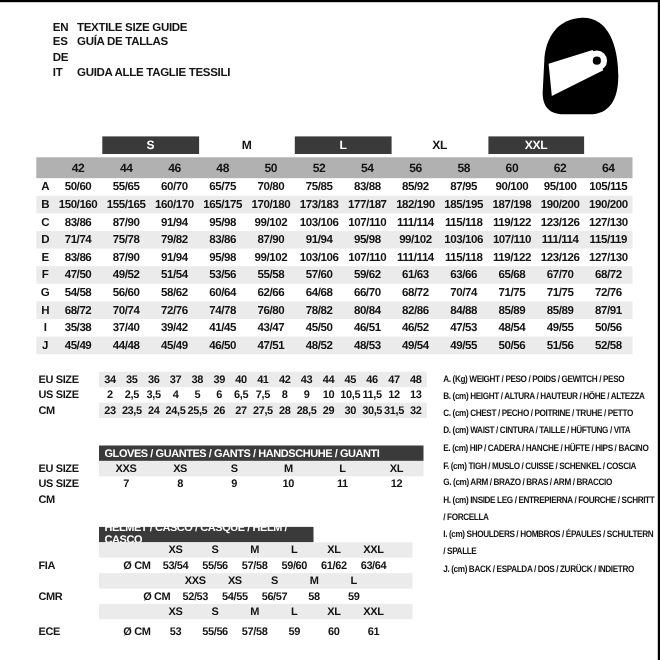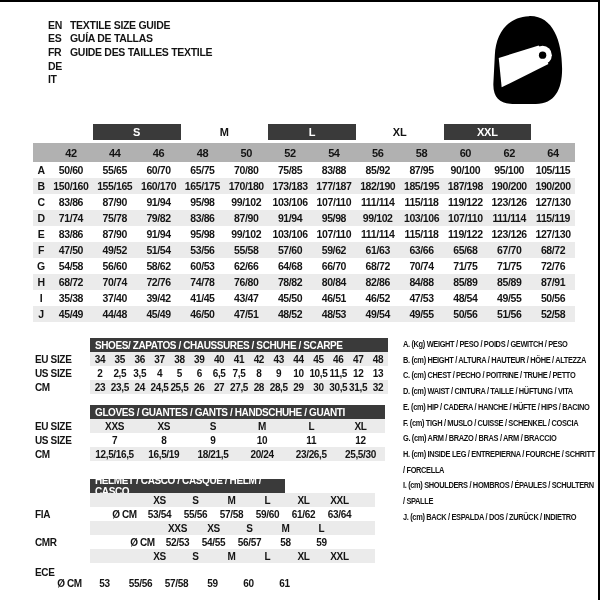--- a/index.html
+++ b/index.html
@@ -65,28 +65,25 @@
   <div class="lang-block" id="lang-block">
       <div class="lang-row">
         <span class="lang-code">EN</span>
         <span class="lang-title">TEXTILE SIZE GUIDE</span>
       </div>
       <div class="lang-row">
         <span class="lang-code">ES</span>
         <span class="lang-title">GUÍA DE TALLAS</span>
       </div>
       <div class="lang-row">
-        <span class="lang-code">FR</span>
-        <span class="lang-title">GUIDE DES TAILLES TEXTILE</span>
-      </div>
-      <div class="lang-row">
         <span class="lang-code">DE</span>
       </div>
       <div class="lang-row">
         <span class="lang-code">IT</span>
+        <span class="lang-title">GUIDA ALLE TAGLIE TESSILI</span>
       </div>
     </div>
 
   <div class="helmet-icon">
     <svg viewBox="0 0 80 94" width="78" height="92" aria-hidden="true">
       <path d="M42 2 C 19 3 8 21 7 42 L 5.5 71 C 5 86 13 92 25 92 L 49 92 C 68 92 76 78 76 56 C 76 27 66 1 42 2 Z" fill="#000"></path>
       <path d="M11 45 L 52 32 L 62 51 L 14 75 Z" fill="#fff"></path>
       <circle cx="56" cy="42" r="9.5" fill="#fff"></circle>
       <circle cx="56" cy="42" r="3.8" fill="#000"></circle>
     </svg>
@@ -205,21 +202,21 @@
         <div class="tcell">63/66</div>
         <div class="tcell">65/68</div>
         <div class="tcell">67/70</div>
         <div class="tcell">68/72</div>
       </div>
       <div class="trow">
         <div class="tlbl">G</div>
         <div class="tcell">54/58</div>
         <div class="tcell">56/60</div>
         <div class="tcell">58/62</div>
-        <div class="tcell">60/53</div>
+        <div class="tcell">60/64</div>
         <div class="tcell">62/66</div>
         <div class="tcell">64/68</div>
         <div class="tcell">66/70</div>
         <div class="tcell">68/72</div>
         <div class="tcell">70/74</div>
         <div class="tcell">71/75</div>
         <div class="tcell">71/75</div>
         <div class="tcell">72/76</div>
       </div>
       <div class="trow gray">
@@ -263,21 +260,20 @@
         <div class="tcell">48/53</div>
         <div class="tcell">49/54</div>
         <div class="tcell">49/55</div>
         <div class="tcell">50/56</div>
         <div class="tcell">51/56</div>
         <div class="tcell">52/58</div>
       </div>
     </div>
 
   <div class="sub" id="shoes-table">
-      <div class="sbar">SHOES/ ZAPATOS / CHAUSSURES / SCHUHE / SCARPE</div>
       <div class="srow">
         <div class="slabel">EU SIZE</div>
         <div class="scells shaded">
           <div class="scell">34</div>
           <div class="scell">35</div>
           <div class="scell">36</div>
           <div class="scell">37</div>
           <div class="scell">38</div>
           <div class="scell">39</div>
           <div class="scell">40</div>
@@ -351,28 +347,20 @@
           <div class="scell">7</div>
           <div class="scell">8</div>
           <div class="scell">9</div>
           <div class="scell">10</div>
           <div class="scell">11</div>
           <div class="scell">12</div>
         </div>
       </div>
       <div class="srow">
         <div class="slabel">CM</div>
-        <div class="scells shaded">
-          <div class="scell">12,5/16,5</div>
-          <div class="scell">16,5/19</div>
-          <div class="scell">18/21,5</div>
-          <div class="scell">20/24</div>
-          <div class="scell">23/26,5</div>
-          <div class="scell">25,5/30</div>
-        </div>
       </div>
     </div>
   <div class="sub" id="helmet-table">
       <div class="sbar">HELMET / CASCO / CASQUE / HELM / CASCO</div>
       <div class="srow">
         <div class="slabel"></div>
         <div class="scells shaded">
           <div class="hunit"></div>
           <div class="hcell">XS</div>
           <div class="hcell">S</div>
@@ -421,21 +409,21 @@
         <div class="scells shaded">
           <div class="hunit"></div>
           <div class="hcell">XS</div>
           <div class="hcell">S</div>
           <div class="hcell">M</div>
           <div class="hcell">L</div>
           <div class="hcell">XL</div>
           <div class="hcell">XXL</div>
         </div>
       </div>
-      <div class="srow" style="margin-top: 4px; flex-direction: column;">
+      <div class="srow" style="margin-top: 4px;">
         <div class="slabel">ECE</div>
         <div class="scells">
           <div class="hunit">Ø CM</div>
           <div class="hcell">53</div>
           <div class="hcell">55/56</div>
           <div class="hcell">57/58</div>
           <div class="hcell">59</div>
           <div class="hcell">60</div>
           <div class="hcell">61</div>
         </div>

